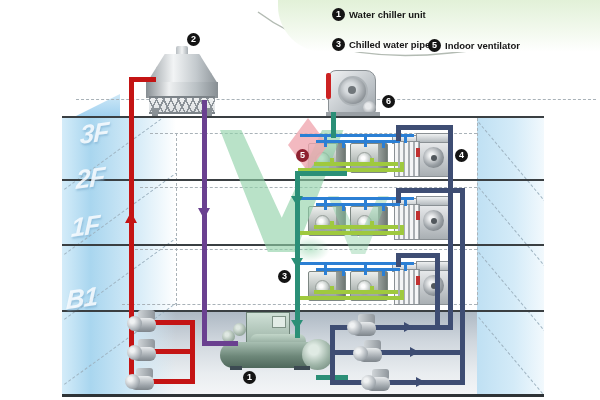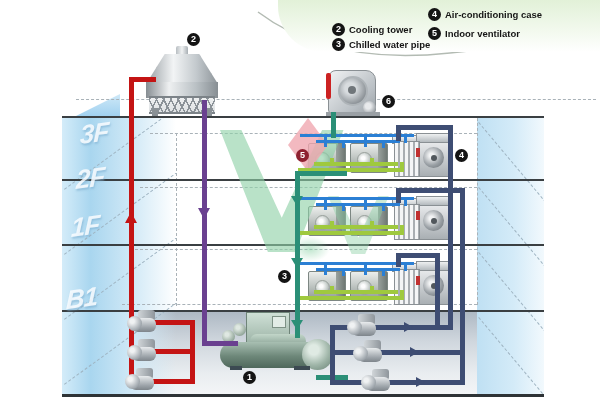--- a/index.html
+++ b/index.html
@@ -294,19 +294,18 @@
   <div class="badge" style="left:187px;top:33px;">2</div>
   <div class="badge" style="left:278px;top:270px;">3</div>
   <div class="badge" style="left:455px;top:149px;">4</div>
   <div class="badge alt" style="left:296px;top:149px;">5</div>
   <div class="badge" style="left:382px;top:95px;">6</div>
 
   <svg style="position:absolute;left:0;top:0;width:600px;height:80px;z-index:7;" viewBox="0 0 600 80">
     <path d="M 258 12 Q 330 66 450 53 T 600 43" fill="none" stroke="#b3bbb3" stroke-width="1.5"></path>
   </svg>
   <div id="legend">
-    <div class="litem" style="left:54px;top:20px;"><span class="lbadge">2</span><span class="ltext">Cooling tower</span></div>
+    <div class="litem" style="left:54px;top:5px;"><span class="lbadge">1</span><span class="ltext">Water chiller unit</span></div>
     <div class="litem" style="left:54px;top:35px;"><span class="lbadge">3</span><span class="ltext">Chilled water pipe</span></div>
-    <div class="litem" style="left:150px;top:5px;"><span class="lbadge">4</span><span class="ltext">Air-conditioning case</span></div>
-    <div class="litem" style="left:150px;top:24px;"><span class="lbadge">5</span><span class="ltext">Indoor ventilator</span></div>
+    <div class="litem" style="left:150px;top:36px;"><span class="lbadge">5</span><span class="ltext">Indoor ventilator</span></div>
   </div>
 
 </div>
 
 </body></html>

